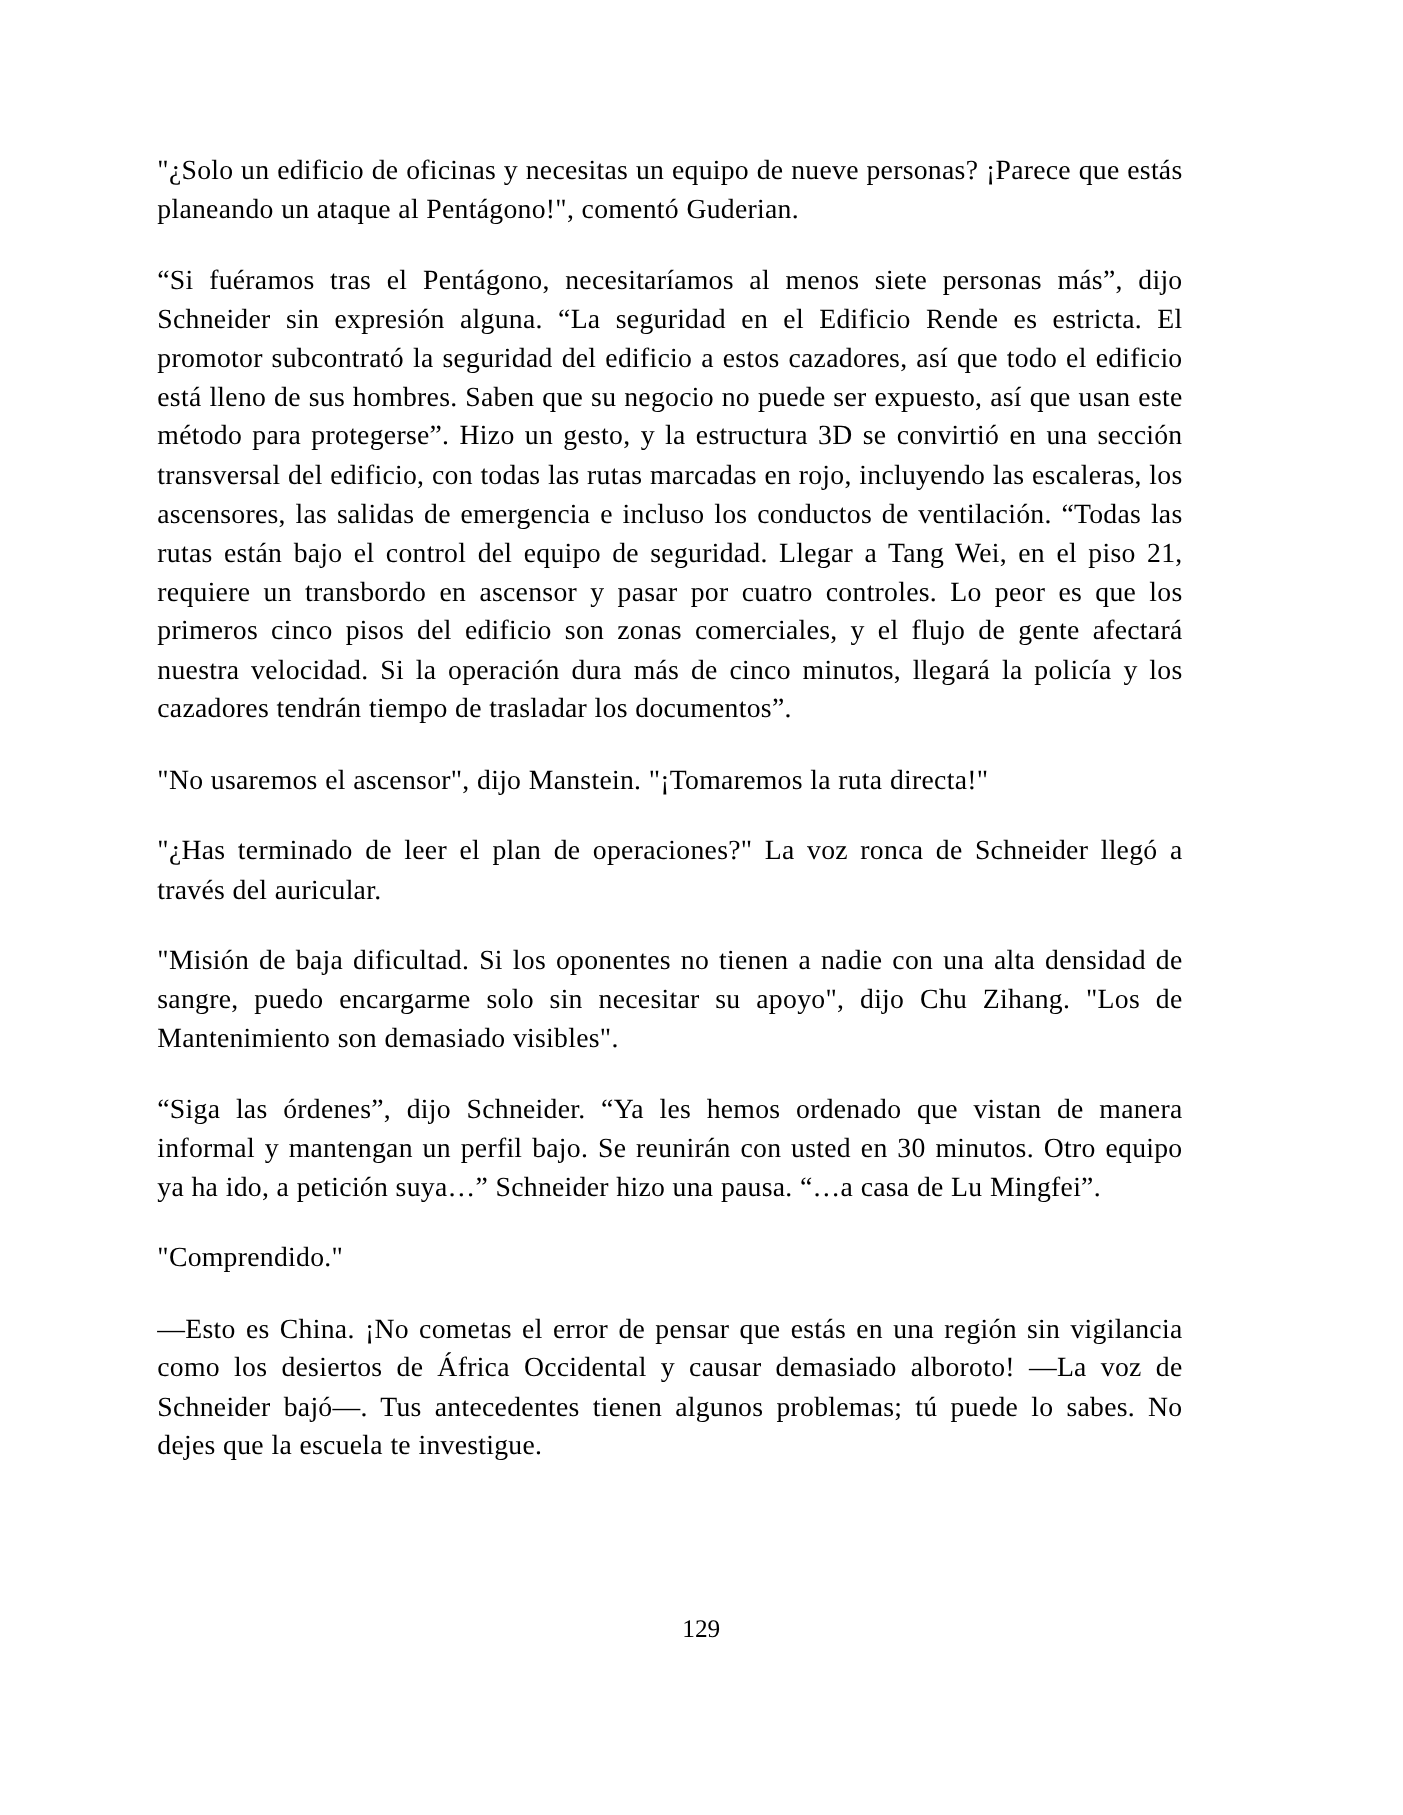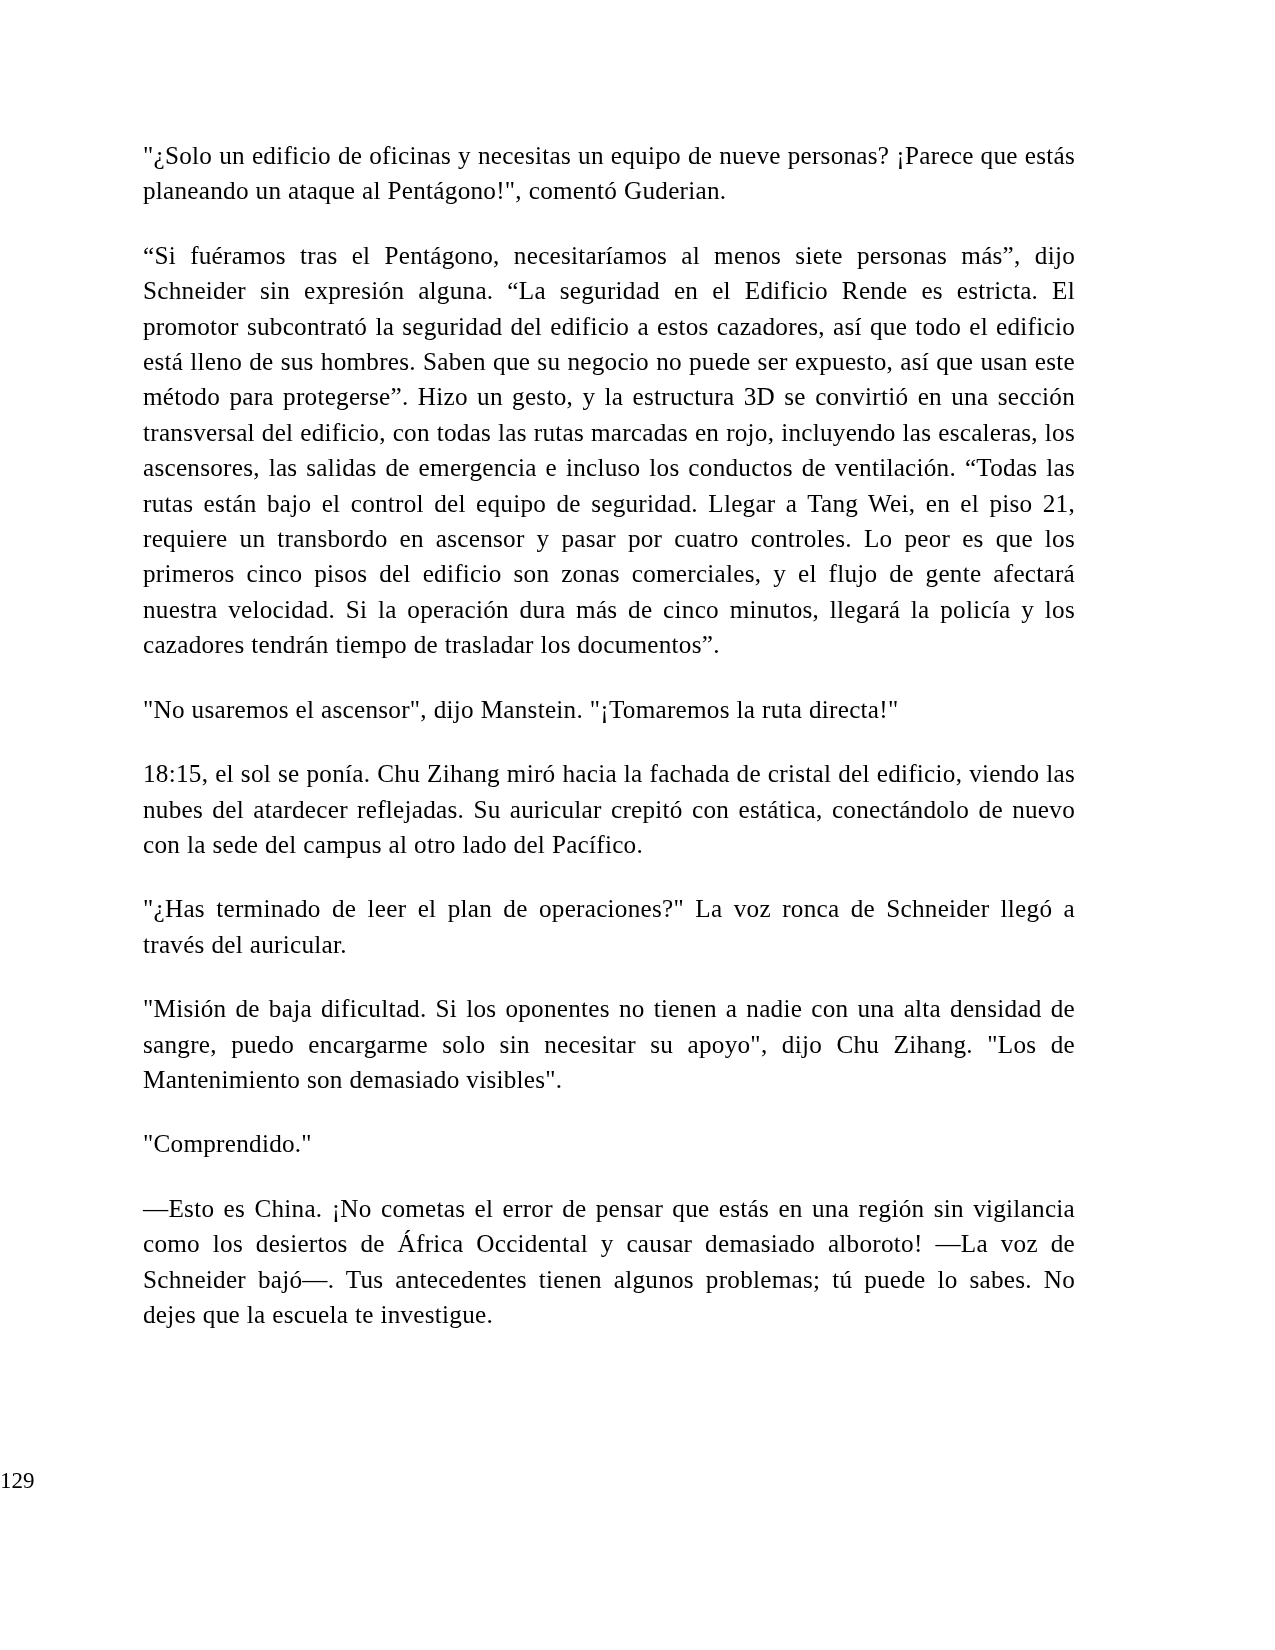--- a/index.html
+++ b/index.html
@@ -38,32 +38,33 @@
   }
   p.para:last-child {
     margin-bottom: 0;
   }
   
   .page-number {
     position: absolute;
     left: 0;
     top: 1468px;
     width: 1275px;
+    text-align: center;
     font-size: 23px;
     font-family: "Liberation Serif", "DejaVu Serif", serif;
   }
 </style>
 </head>
 <body>
 
 <div class="page">
   <div class="content">
     <p class="para">"¿Solo un edificio de oficinas y necesitas un equipo de nueve personas? ¡Parece que estás planeando un ataque al Pentágono!", comentó Guderian.</p>
     <p class="para">“Si fuéramos tras el Pentágono, necesitaríamos al menos siete personas más”, dijo Schneider sin expresión alguna. “La seguridad en el Edificio Rende es estricta. El promotor subcontrató la seguridad del edificio a estos cazadores, así que todo el edificio está lleno de sus hombres. Saben que su negocio no puede ser expuesto, así que usan este método para protegerse”. Hizo un gesto, y la estructura 3D se convirtió en una sección transversal del edificio, con todas las rutas marcadas en rojo, incluyendo las escaleras, los ascensores, las salidas de emergencia e incluso los conductos de ventilación. “Todas las rutas están bajo el control del equipo de seguridad. Llegar a Tang Wei, en el piso 21, requiere un transbordo en ascensor y pasar por cuatro controles. Lo peor es que los primeros cinco pisos del edificio son zonas comerciales, y el flujo de gente afectará nuestra velocidad. Si la operación dura más de cinco minutos, llegará la policía y los cazadores tendrán tiempo de trasladar los documentos”.</p>
     <p class="para">"No usaremos el ascensor", dijo Manstein. "¡Tomaremos la ruta directa!"</p>
-    <p class="para">18:15, el sol se ponía. Chu Zihang miró hacia la fachada de cristal del edificio, viendo las nubes del atardecer reflejadas. Su auricular crepitó con estática, conectándolo de nuevo con la sede del campus al otro lado del Pacífico.</p>
     <p class="para">"¿Has terminado de leer el plan de operaciones?" La voz ronca de Schneider llegó a través del auricular.</p>
     <p class="para">"Misión de baja dificultad. Si los oponentes no tienen a nadie con una alta densidad de sangre, puedo encargarme solo sin necesitar su apoyo", dijo Chu Zihang. "Los de Mantenimiento son demasiado visibles".</p>
+    <p class="para">“Siga las órdenes”, dijo Schneider. “Ya les hemos ordenado que vistan de manera informal y mantengan un perfil bajo. Se reunirán con usted en 30 minutos. Otro equipo ya ha ido, a petición suya…” Schneider hizo una pausa. “…a casa de Lu Mingfei”.</p>
     <p class="para">"Comprendido."</p>
     <p class="para">—Esto es China. ¡No cometas el error de pensar que estás en una región sin vigilancia como los desiertos de África Occidental y causar demasiado alboroto! —La voz de Schneider bajó—. Tus antecedentes tienen algunos problemas; tú puede lo sabes. No dejes que la escuela te investigue.</p>
   </div>
   <div class="page-number">129</div>
 </div>
 
 </body></html>

